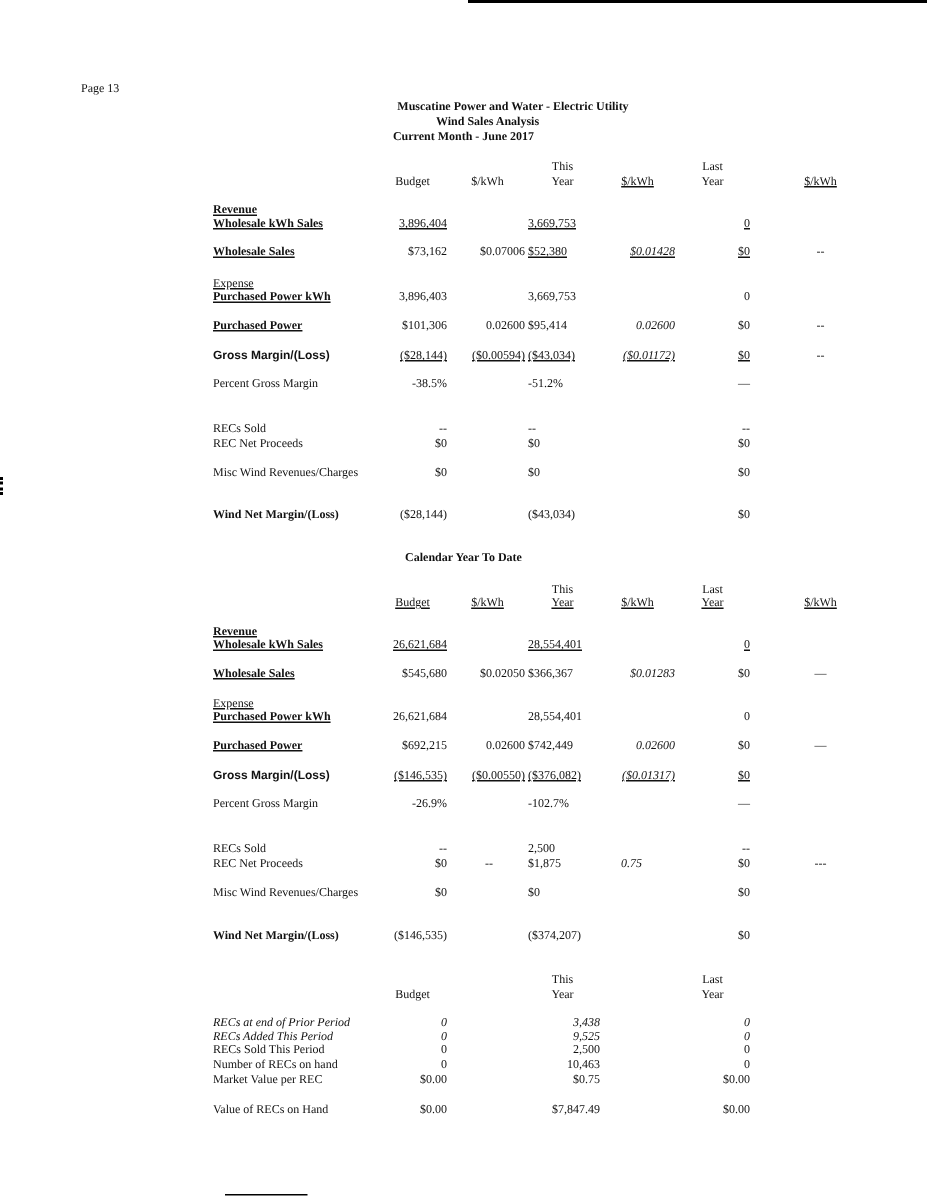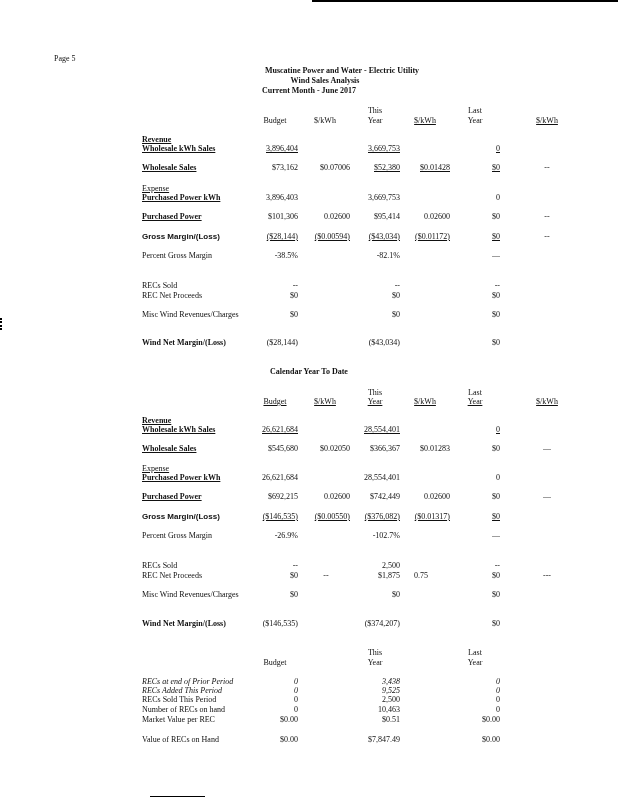--- a/index.html
+++ b/index.html
@@ -13,42 +13,42 @@
   .abs { position: absolute; white-space: nowrap; }
   .pageno { left: 54px; top: 54px; }
   .title { left: 0; width: 618px; text-align: center; font-weight: bold; }
   .u { text-decoration: underline; }
   .b { font-weight: bold; }
   .row { position: absolute; left: 16px; width: 618px; height: 10px; margin-left: 36px; }
   .row > span { position: absolute; white-space: nowrap; }
   .lbl { left: 54px; padding-left: 36px; }
   .c1 { left: 180px; width: 66px; text-align: right; }
   .c2 { left: 250px; width: 48px; text-align: right; }
-  .c3 { left: 300px; width: 48px; text-align: right; }
-  .c4 { left: 350px; width: 48px; text-align: right; }
+  .c3 { left: 300px; width: 48px; }
+  .c4 { left: 350px; width: 48px; text-align: right; font-style: italic; }
   .c5 { left: 400px; width: 48px; text-align: right; }
   .c6 { left: 470px; width: 50px; text-align: center; }
   .h1 { left: 200px; width: 46px; text-align: center; }
   .h2 { left: 250px; width: 46px; text-align: center; }
   .h3 { left: 300px; width: 46px; text-align: center; }
   .h4 { left: 350px; width: 46px; text-align: center; }
   .h5 { left: 400px; width: 46px; text-align: center; }
   .h6 { left: 470px; width: 50px; text-align: center; }
   .s1 { left: 180px; width: 66px; text-align: right; }
   .s2 { left: 290px; width: 58px; text-align: right; }
   .s3 { left: 390px; width: 58px; text-align: right; }
 </style>
 </head>
 <body>
 
 <div class="topline"></div>
 <div class="leftmark"></div>
 <div class="bottomline"></div>
 
-<div class="abs pageno">Page 5</div>
+<div class="abs pageno">Page 13</div>
 <div class="abs title" style="top:66px;padding-left:33px;">Muscatine Power and Water - Electric Utility</div>
 <div class="abs title" style="top:76px;padding-left:16px;">Wind Sales Analysis</div>
 <div class="abs title" style="top:86px;">Current Month - June 2017</div>
 
 <section>
   <div class="row" style="top:106px;">
     <span class="h3">This</span>
     <span class="h5">Last</span>
   </div>
   <div class="row" style="top:116px;">
@@ -102,21 +102,21 @@
     <span class="c1 u">($28,144)</span>
     <span class="c2 u">($0.00594)</span>
     <span class="c3 u">($43,034)</span>
     <span class="c4 u">($0.01172)</span>
     <span class="c5 u">$0</span>
     <span class="c6">--</span>
   </div>
   <div class="row" style="top:251px;">
     <span class="lbl">Percent Gross Margin</span>
     <span class="c1">-38.5%</span>
-    <span class="c3">-82.1%</span>
+    <span class="c3">-51.2%</span>
     <span class="c5">—</span>
   </div>
 
   <div class="row" style="top:281px;">
     <span class="lbl">RECs Sold</span>
     <span class="c1">--</span>
     <span class="c3">--</span>
     <span class="c5">--</span>
   </div>
   <div class="row" style="top:291px;">
@@ -266,21 +266,21 @@
   </div>
   <div class="row" style="top:705px;">
     <span class="lbl">Number of RECs on hand</span>
     <span class="s1">0</span>
     <span class="s2">10,463</span>
     <span class="s3">0</span>
   </div>
   <div class="row" style="top:715px;">
     <span class="lbl">Market Value per REC</span>
     <span class="s1">$0.00</span>
-    <span class="s2">$0.51</span>
+    <span class="s2">$0.75</span>
     <span class="s3">$0.00</span>
   </div>
   <div class="row" style="top:735px;">
     <span class="lbl">Value of RECs on Hand</span>
     <span class="s1">$0.00</span>
     <span class="s2">$7,847.49</span>
     <span class="s3">$0.00</span>
   </div>
 </section>
 

